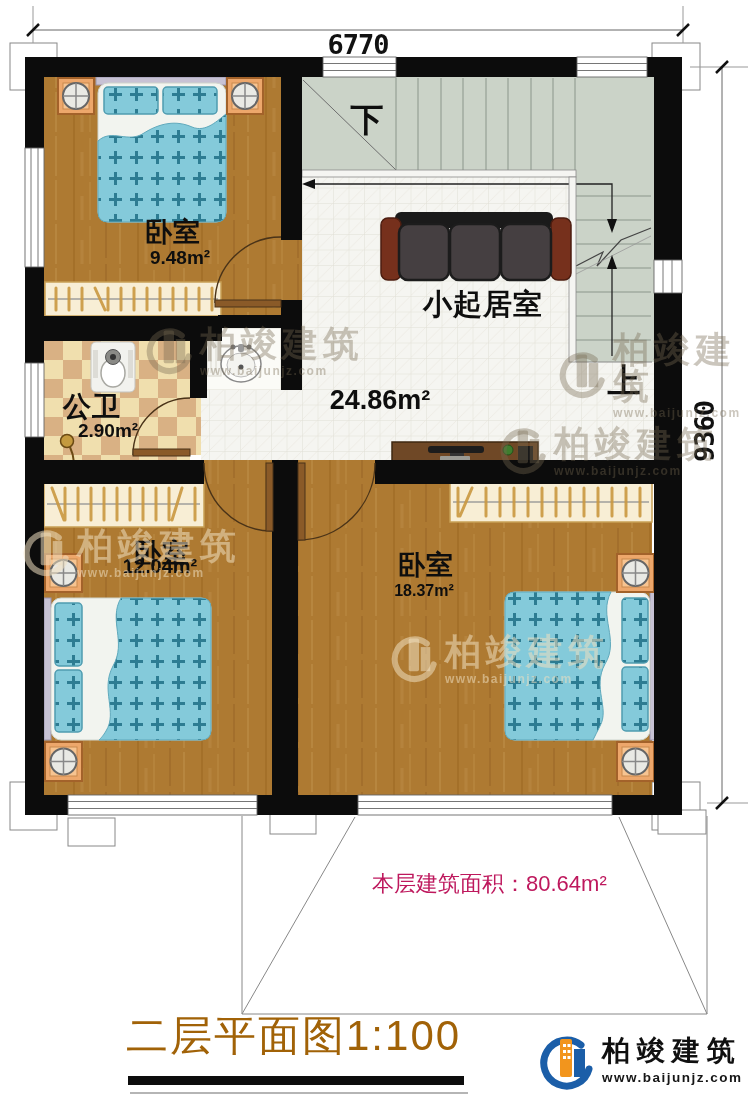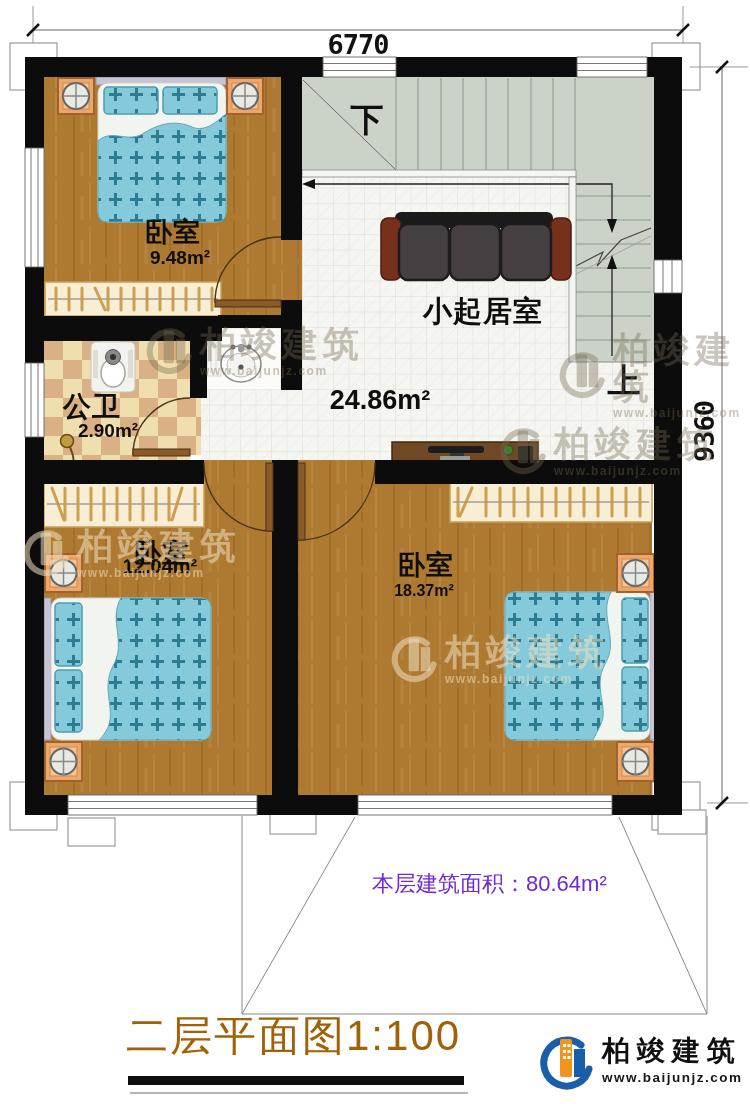--- a/index.html
+++ b/index.html
@@ -7,21 +7,21 @@
         font-family:"Liberation Sans",sans-serif;}
   .page svg.plan{position:absolute;left:0;top:0;}
   .lbl{position:absolute;transform:translateX(-50%);white-space:nowrap;color:#0e0e0e;
        font-weight:bold;line-height:1;}
   .room-name{font-size:27px;letter-spacing:1px;}
   .room-area{font-size:19px;}
   .stair-lbl{font-size:33px;font-weight:900;}
   .dim{font-family:"DejaVu Sans Mono",monospace;font-size:27px;font-weight:bold;
        letter-spacing:-1px;color:#111;}
   .dim-v{transform:rotate(-90deg);transform-origin:center;}
-  .footer-line{position:absolute;font-size:22px;font-weight:500;color:#6d28d9;white-space:nowrap;
+  .footer-line{position:absolute;font-size:22px;font-weight:500;color:#be185d;white-space:nowrap;
        font-family:"Liberation Sans",sans-serif;}
   .title-block{position:absolute;left:126px;top:1008px;font-size:42px;font-weight:500;color:#a16207;
        white-space:nowrap;letter-spacing:2px;}
   .title-rule-thick{position:absolute;left:128px;top:1076px;width:336px;height:9px;background:#0d0d0d;}
   .title-rule-thin{position:absolute;left:130px;top:1092px;width:338px;height:2px;background:#b5b5b5;}
   .logo{position:absolute;left:536px;top:1036px;display:flex;align-items:flex-start;gap:8px;}
   .logo .txt{display:flex;flex-direction:column;}
   .logo .brand{font-size:28px;font-weight:900;color:#101010;letter-spacing:7px;line-height:1.1;}
   .logo .url{font-size:13.5px;font-weight:bold;color:#161616;letter-spacing:1.5px;margin-top:3px;}
   .wm{position:absolute;display:flex;align-items:center;gap:7px;pointer-events:none;}
@@ -304,21 +304,21 @@
 
   <div class="lbl dim" style="left:358px;top:31px;">6770</div>
   <div class="lbl dim dim-v" style="left:704px;top:418px;transform:translateX(-50%) rotate(-90deg);">9360</div>
 
   <div class="lbl stair-lbl" style="left:367px;top:103px;">下</div>
   <div class="lbl stair-lbl" style="left:624px;top:364px;">上</div>
 
   <div class="lbl room-name" style="left:173px;top:219px;">卧室</div>
   <div class="lbl room-area" style="left:172px;top:248px;margin-left:8px;">9.48m²</div>
 
-  <div class="lbl room-name" style="left:483px;top:290px;font-size:29px;margin-top:7px;">小起居室</div>
+  <div class="lbl room-name" style="left:483px;top:290px;font-size:29px;">小起居室</div>
   <div class="lbl room-area" style="left:380px;top:387px;font-size:27px;">24.86m²</div>
 
   <div class="lbl room-name" style="left:92px;top:393px;font-size:28px;">公卫</div>
   <div class="lbl room-area" style="left:108px;top:421px;">2.90m²</div>
 
   <div class="lbl room-name" style="left:162px;top:540px;">卧室</div>
   <div class="lbl room-area" style="left:160px;top:556px;font-size:20px;">12.04m²</div>
 
   <div class="lbl room-name" style="left:426px;top:552px;">卧室</div>
   <div class="lbl room-area" style="left:424px;top:583px;font-size:16px;">18.37m²</div>

